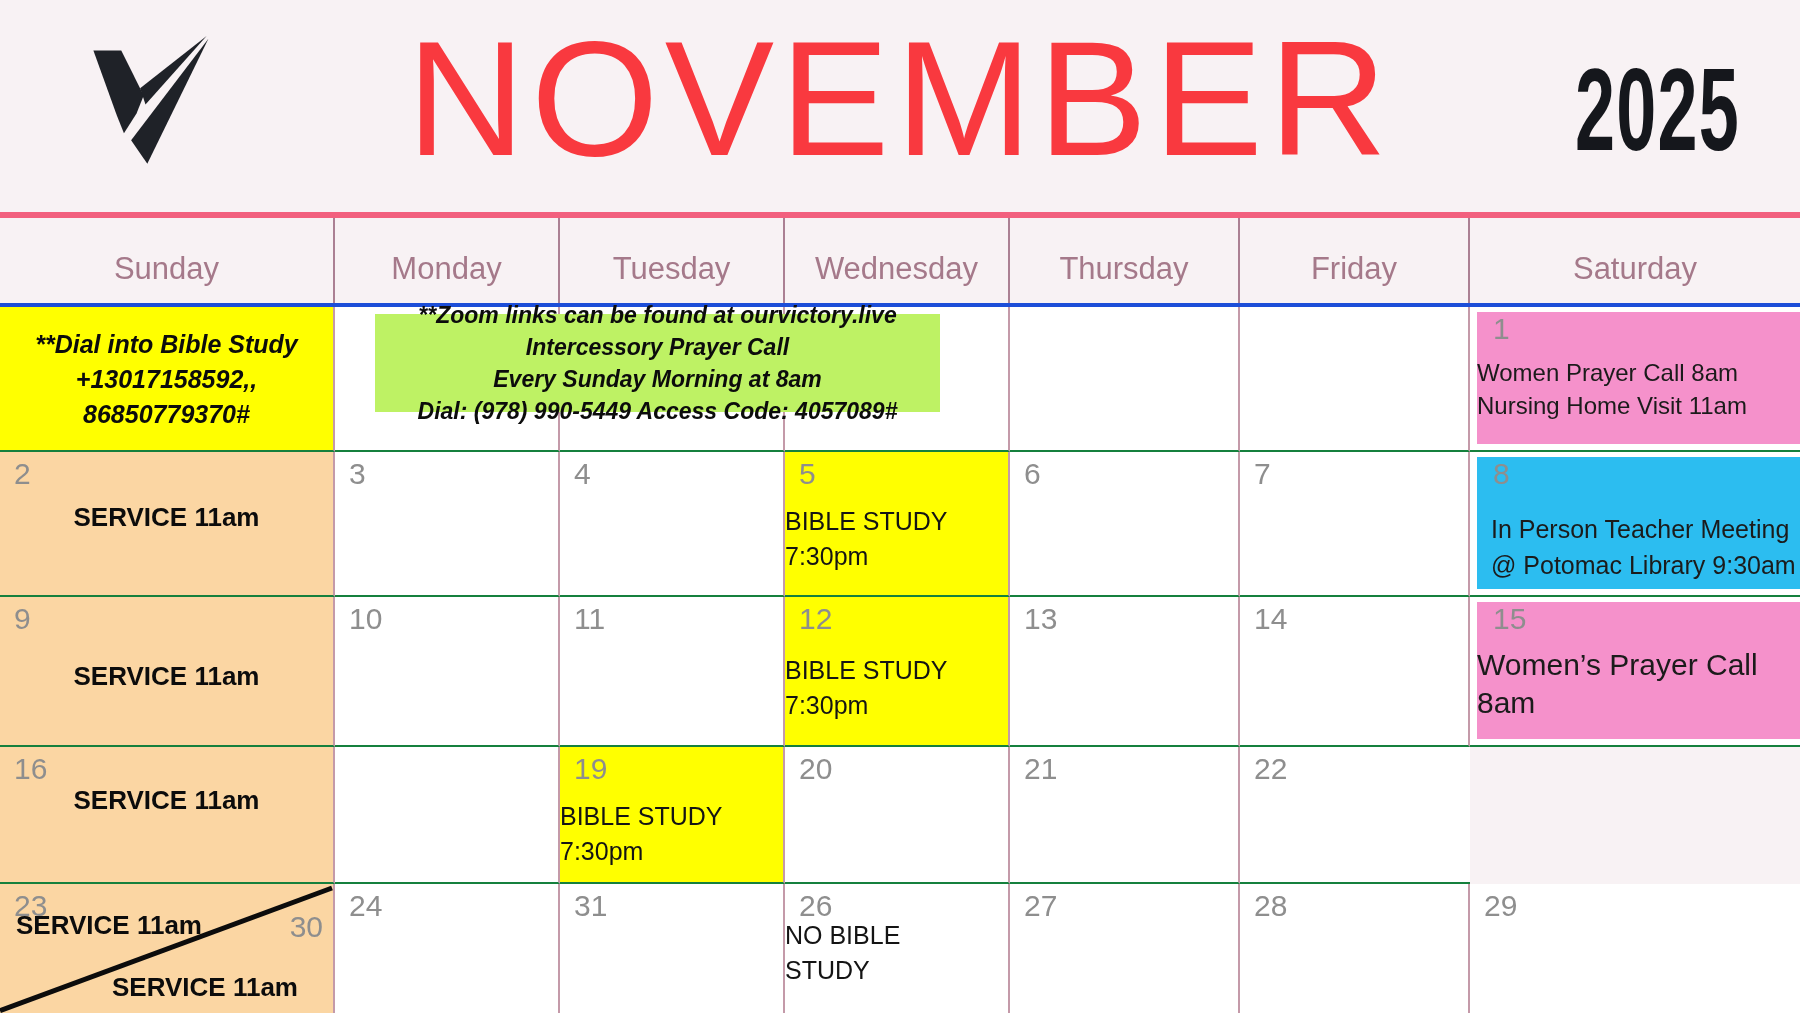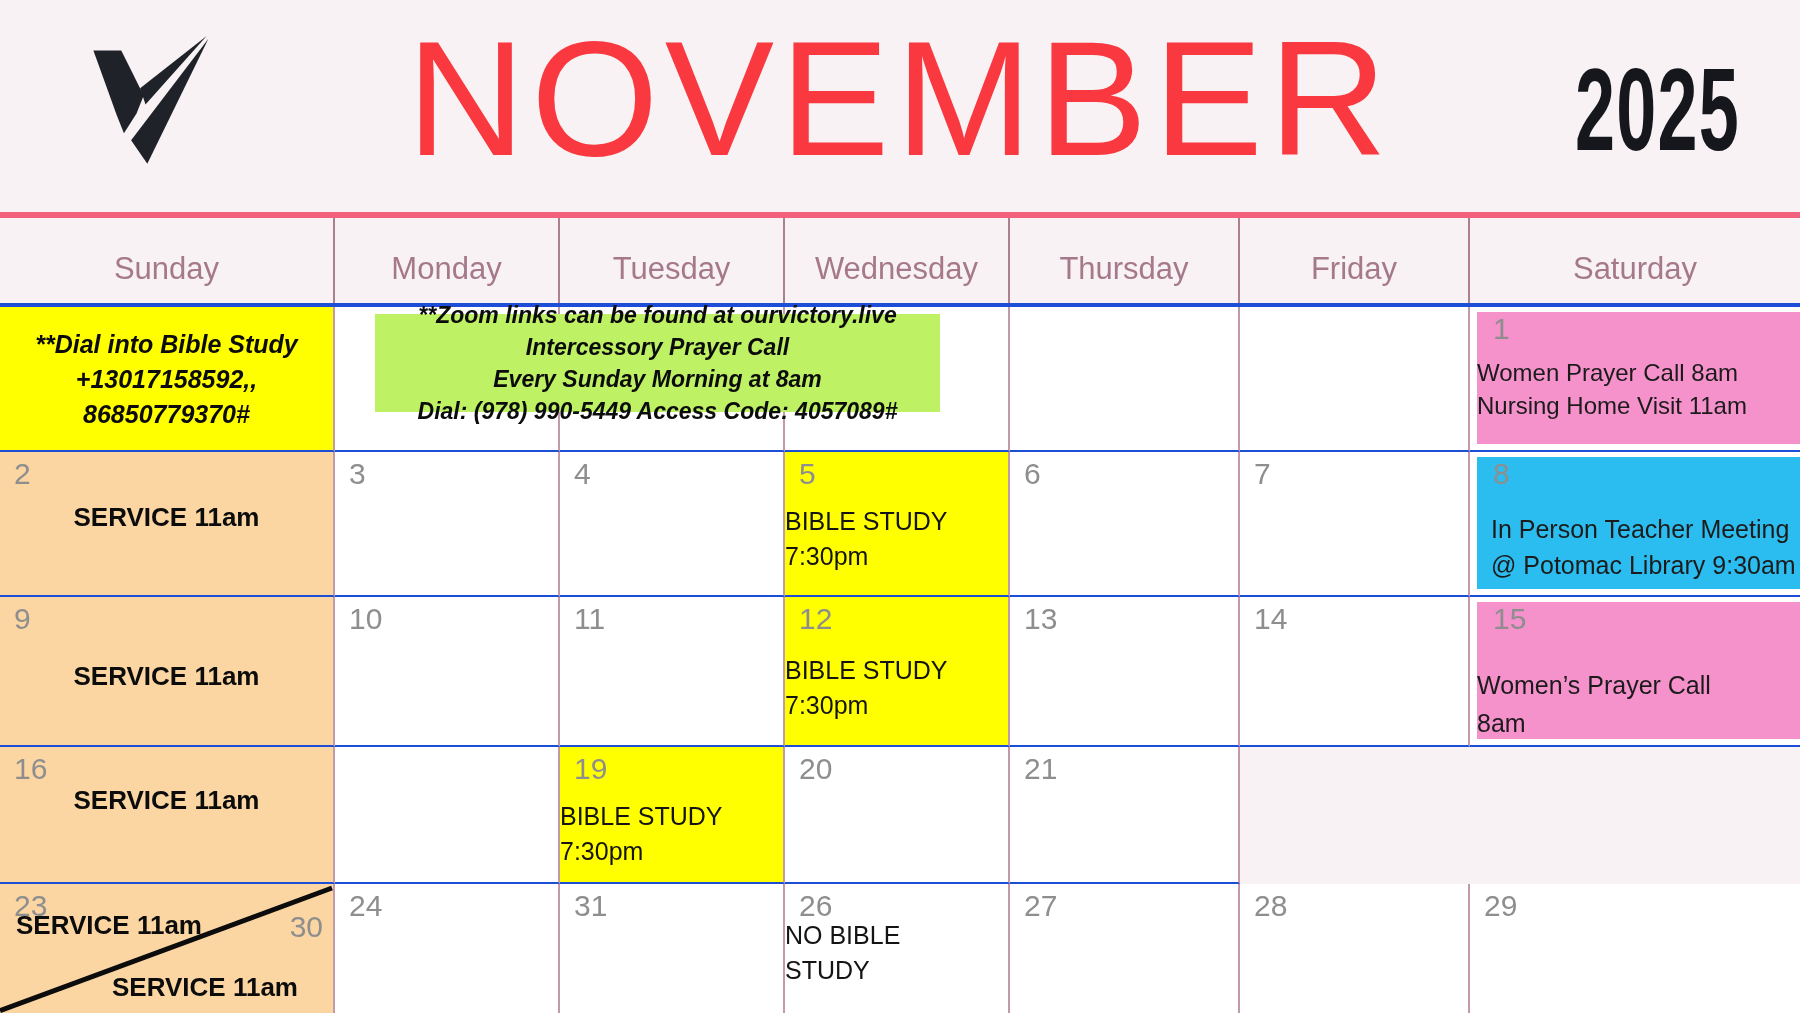--- a/index.html
+++ b/index.html
@@ -22,21 +22,21 @@
   .weekday{display:flex;align-items:flex-end;justify-content:center;padding-bottom:16px;
            color:#a5798a;font-size:31px;border-right:2px solid #ab8093;}
   .weekday:last-child{border-right:none;}
 
   .week1{height:145px;}
   .week2{height:145px;}
   .week3{height:150px;}
   .week4{height:137px;}
   .week5{height:180px;}
 
-  .cell{position:relative;background:#ffffff;border-right:2px solid #c49aa9;border-bottom:2px solid #1d4ed8;}
+  .cell{position:relative;background:#ffffff;border-right:2px solid #c49aa9;border-bottom:2px solid #15803d;}
   .cell.c6{border-right:none;}
   .cell.bg-yellow{background:#ffff00;}
   .cell.bg-orange{background:#fbd6a3;}
 
   .date{position:absolute;top:5px;left:14px;font-size:30px;color:#8e8e8e;z-index:2;}
 
   .lines{position:absolute;left:0;right:0;text-align:left;color:#141414;font-size:25px;line-height:35px;z-index:2;}
   .service{position:absolute;left:0;right:0;text-align:center;color:#0c0c0c;font-weight:700;font-size:26px;z-index:2;}
   .week2 .service{top:50px;}
   .week3 .service{top:64px;}
@@ -47,21 +47,21 @@
   .week5 .c3 .lines{top:34px;}
 
   
   .block{position:absolute;left:7px;right:0;top:5px;bottom:6px;z-index:1;}
   .block.pink{background:#f591cb;}
   .block.blue{background:#2cbdf0;}
   .block .date{top:0;left:16px;}
   .block .lines{color:#1b1b1b;}
   .week1 .block .lines{top:44px;font-size:24px;line-height:33px;}
   .week2 .block .lines{top:54px;font-size:25px;line-height:36px;text-align:left;padding-left:14px;}
-  .week3 .block .lines{top:64px;font-size:25px;line-height:38px;}
+  .week3 .block .lines{top:44px;font-size:30px;line-height:38px;}
 
   
   .dial-note{position:absolute;left:0;right:0;top:20px;text-align:center;
              font-weight:700;font-style:italic;font-size:25px;line-height:35px;color:#0c0c0c;}
 
   
   .zoom-note{position:absolute;left:375px;top:96px;width:565px;height:98px;background:#bef264;z-index:5;
              display:flex;flex-direction:column;justify-content:center;text-align:center;
              font-weight:700;font-style:italic;font-size:23px;line-height:32px;color:#0c0c0c;}
 
@@ -202,20 +202,23 @@
               <div>BIBLE STUDY</div>
               <div>7:30pm</div>
             </div>
           </div>
           <div class="cell c4">
             <div class="date">20</div>
           </div>
           <div class="cell c5">
             <div class="date">21</div>
           </div>
+          <div class="cell c6">
+            <div class="date">22</div>
+          </div>
         </div>
         <div class="grid-row week5">
           <div class="cell c0 bg-orange split">
             <div class="date">23</div>
             <svg class="split-svg" viewBox="0 0 335 180" preserveAspectRatio="none">
               <line x1="0" y1="128" x2="334" y2="4" stroke="#0c0c0c" stroke-width="5"></line>
             </svg>
             <div class="service1">SERVICE 11am</div>
             <div class="date2">30</div>
             <div class="service2">SERVICE 11am</div>

